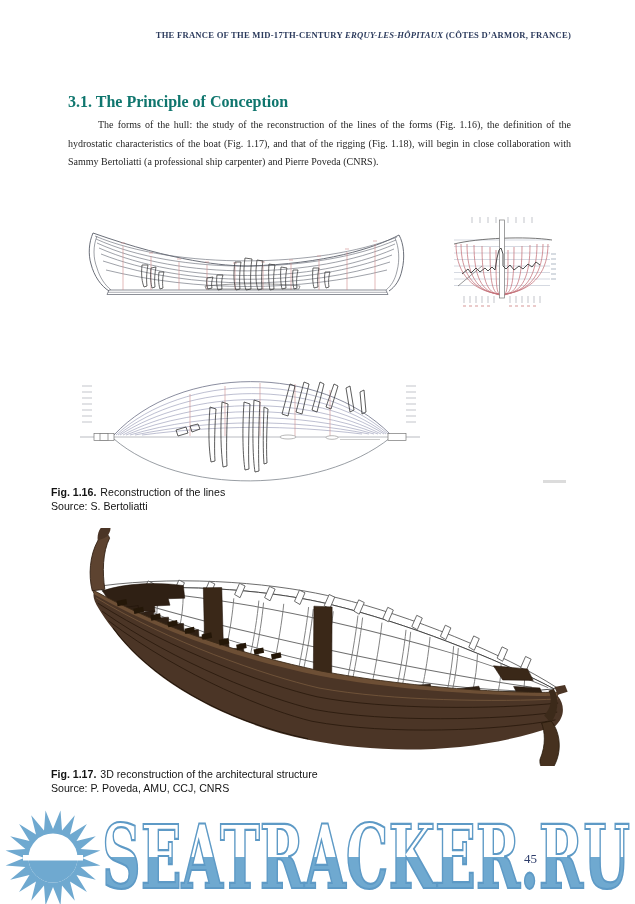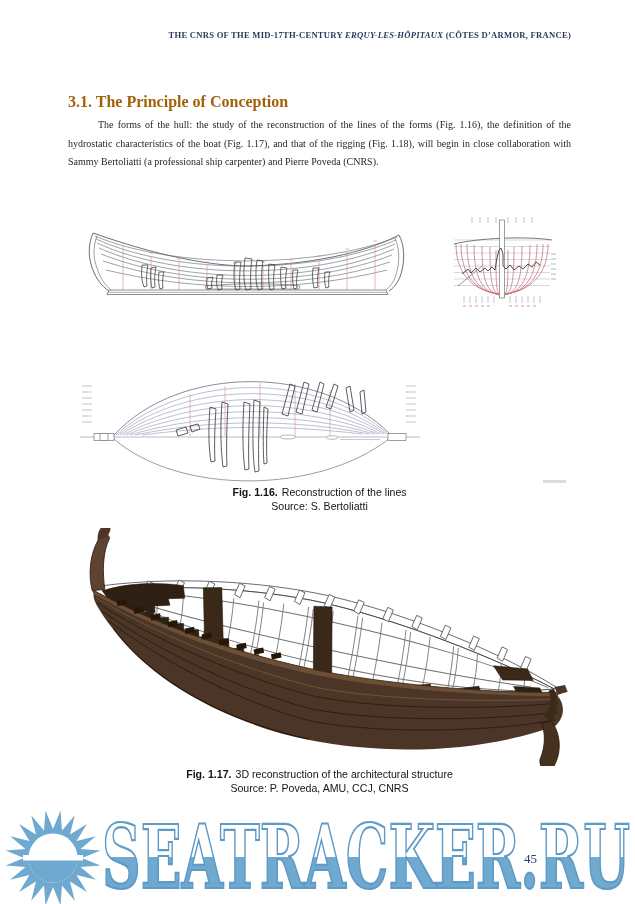--- a/index.html
+++ b/index.html
@@ -7,47 +7,47 @@
     width:635px;height:904px;position:relative;overflow:hidden;
     background:#ffffff;font-family:"Liberation Serif",serif;
   }
   .running-head{
     position:absolute;top:30px;right:64px;white-space:nowrap;
     font-size:8.6px;letter-spacing:.25px;color:#2b3a5c;font-weight:bold;
   }
   .running-head .em{font-style:italic;font-weight:bold;text-align:right;}
   .section-heading{
     position:absolute;left:68px;top:93px;font-size:16px;font-weight:bold;
-    color:#a16207;font-family:"Liberation Serif",serif;text-align:center;
+    color:#0f766e;font-family:"Liberation Serif",serif;text-align:center;
   }
   .body-par{
     position:absolute;left:68px;top:116px;width:503px;
     font-size:10px;line-height:18.6px;color:#262626;
     text-align:justify;text-indent:30px;
   }
   .fig-wrap{position:absolute;}
   .caption{
-    position:absolute;left:68px;width:503px;text-align:center;
+    position:absolute;left:51px;width:503px;
     font-family:"Liberation Sans",sans-serif;font-size:10.6px;line-height:14px;color:#141414;
   }
   .caption .lbl{font-weight:bold;margin-right:4px;}
   .artifact-bar{position:absolute;left:543px;top:480px;width:23px;height:3px;background:#dcdcdc;}
   .page-number{
     position:absolute;left:524px;top:851px;font-size:13px;color:#2e3d6b;z-index:5;
     font-family:"Liberation Serif",serif;
   }
   .wm-sun{position:absolute;left:0px;top:808px;z-index:3;}
   .wm-text{position:absolute;left:100px;top:818px;z-index:3;}
   svg{display:block;}
 </style>
 </head>
 <body>
 
 <div class="running-head">
-  <span>THE CNRS OF THE MID-17TH-CENTURY</span>
+  <span>THE FRANCE OF THE MID-17TH-CENTURY</span>
   <span class="em">ERQUY-LES-HÔPITAUX</span>
   <span>(CÔTES D’ARMOR, FRANCE)</span>
 </div>
 
 <div class="section-heading">3.1. The Principle of Conception</div>
 <div class="body-par">The forms of the hull: the study of the reconstruction of the lines of the forms (Fig. 1.16), the definition of the hydrostatic characteristics of the boat (Fig. 1.17), and that of the rigging (Fig. 1.18), will begin in close collaboration with Sammy Bertoliatti (a professional ship carpenter) and Pierre Poveda (CNRS).</div>
 
 <div class="fig-wrap" style="left:85px;top:220px;">
 <svg width="322" height="94" viewBox="0 0 322 94">
   <g fill="none" stroke="#5a5f6a" stroke-width="0.9">

